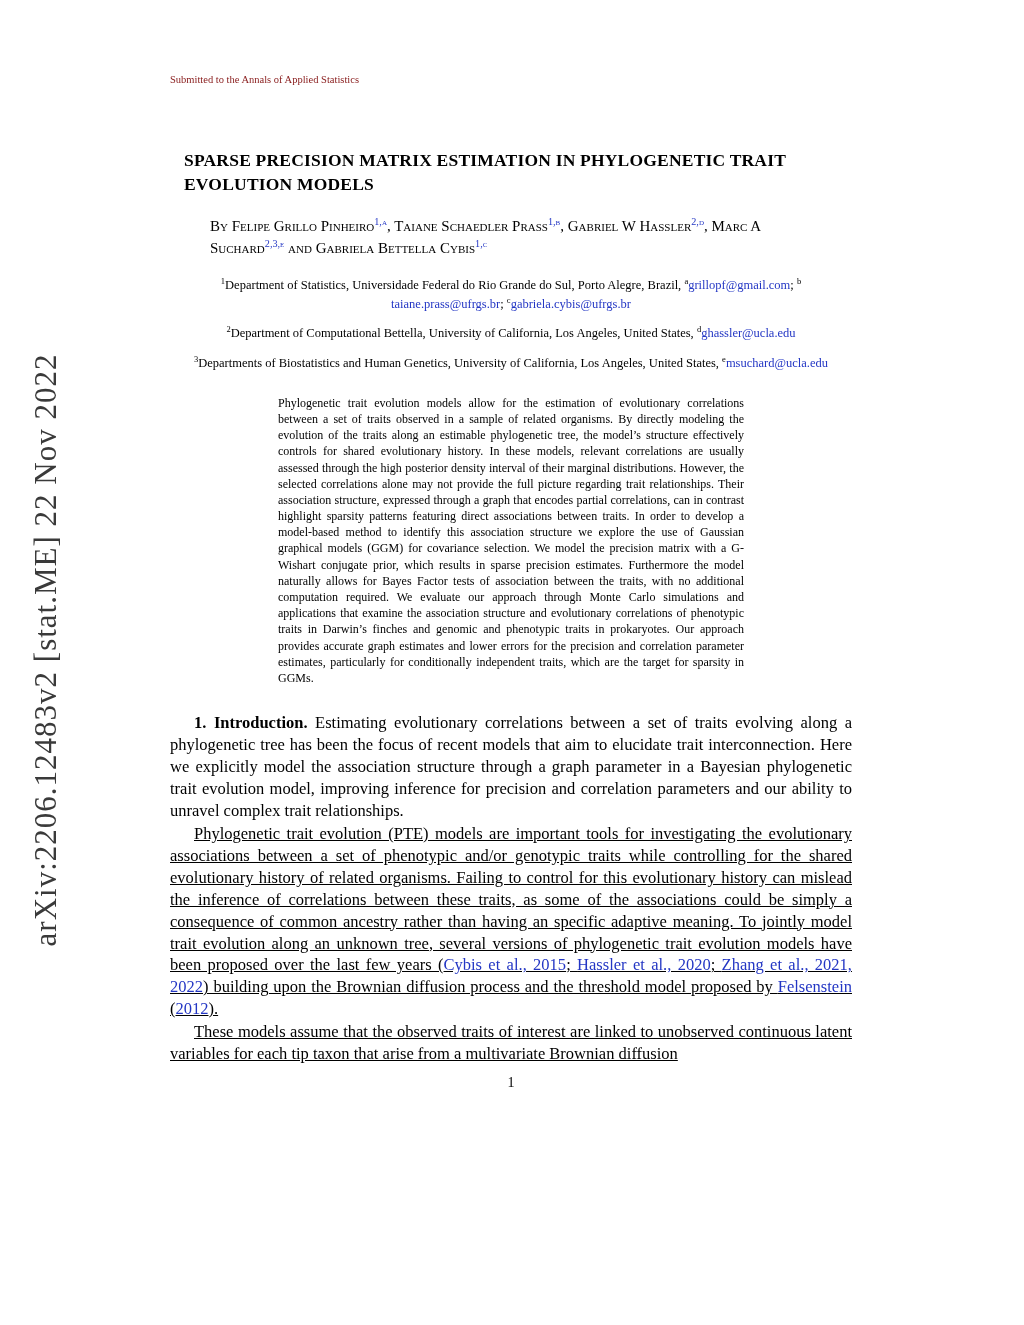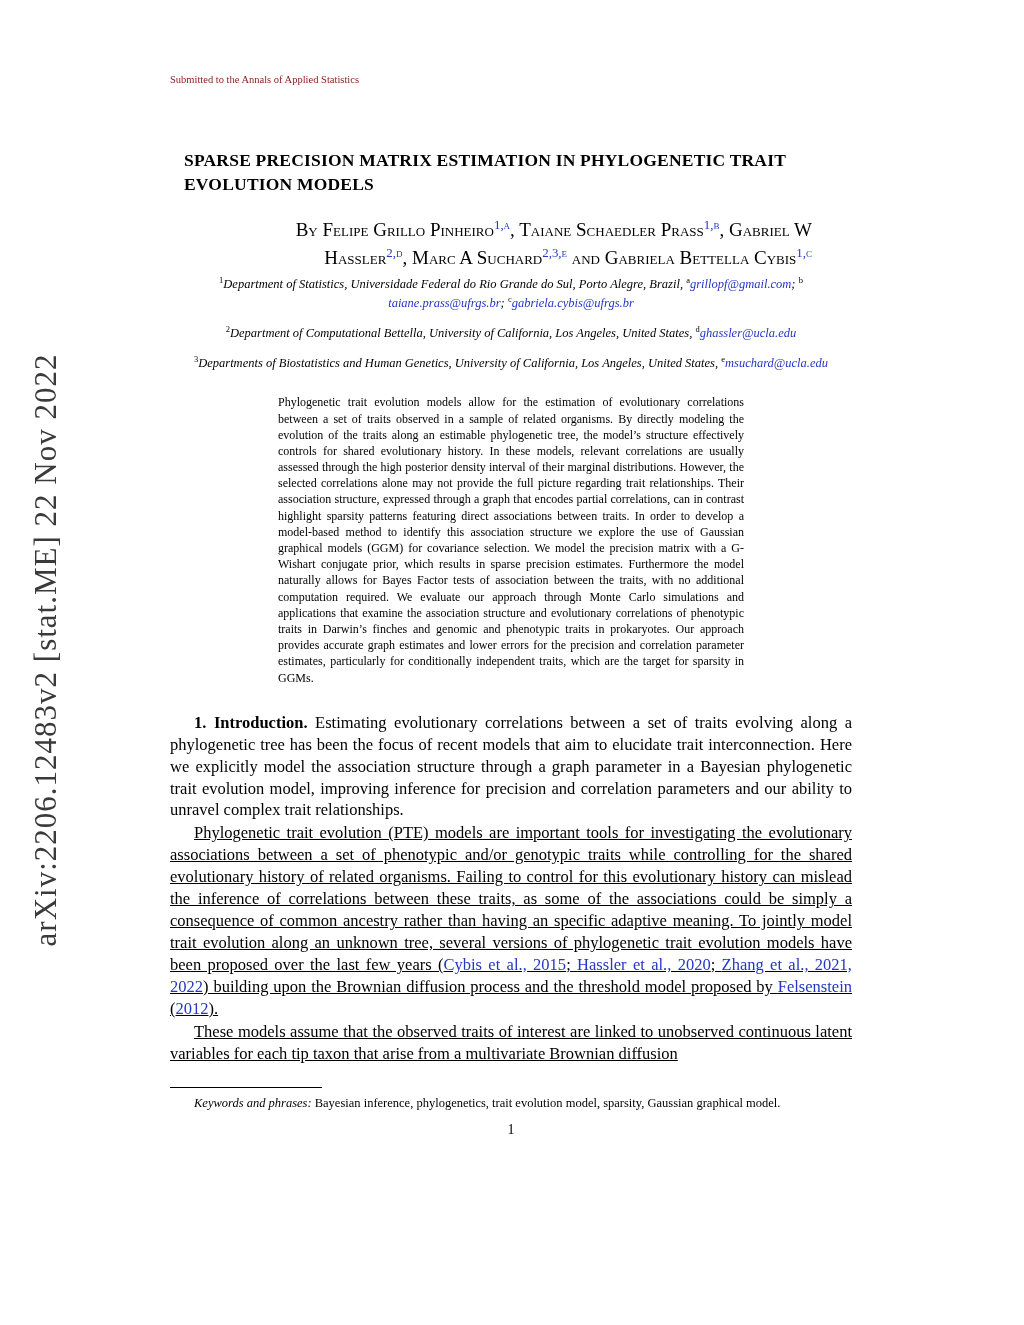--- a/index.html
+++ b/index.html
@@ -33,26 +33,26 @@
   }
   .paper-title {
     font-weight:bold;
     font-size:17.5px;
     letter-spacing:0.2px;
     line-height:1.35;
     padding:0 14px;
     margin-bottom:20px;
   }
   .author-line {
-    text-align:right;
+    text-align:left;
     font-variant:small-caps;
-    font-size:19px;
+    font-size:15px;
     line-height:1.45;
     padding:0 40px;
-    margin-bottom:4px;
+    margin-bottom:16px;
   }
   .affiliation {
     text-align:center;
     font-size:12.5px;
     line-height:1.5;
     margin-bottom:11px;
     padding:0 18px;
   }
   .abstract {
     width:466px;
@@ -84,21 +84,21 @@
     text-indent:24px;
   }
   .page-number {
     text-align:center;
     font-size:14px;
     margin-top:10px;
   }
   sup { font-size:68%; vertical-align:super; line-height:0; }
   .seg-link { color:var(--link-color,#2336c4); text-decoration:none; cursor:pointer; }
   .seg-bold { font-weight:bold; }
-  .seg-italic { font-style:italic; }
+  .seg-italic { }
 </style>
 </head>
 <body>
 
 <div class="page">
 
   <div class="watermark">arXiv:2206.12483v2  [stat.ME]  22 Nov 2022</div>
 
   <div class="column">
 
@@ -115,21 +115,17 @@
     <div class="affiliation"><span><sup>3</sup></span><span class="seg-italic">Departments of Biostatistics and Human Genetics, University of California, Los Angeles, United States, </span><span><sup>e</sup></span><a class="seg-link seg-italic">msuchard@ucla.edu</a></div>
 
     <div class="abstract">Phylogenetic trait evolution models allow for the estimation of evolutionary correlations between a set of traits observed in a sample of related organisms. By directly modeling the evolution of the traits along an estimable phylogenetic tree, the model’s structure effectively controls for shared evolutionary history. In these models, relevant correlations are usually assessed through the high posterior density interval of their marginal distributions. However, the selected correlations alone may not provide the full picture regarding trait relationships. Their association structure, expressed through a graph that encodes partial correlations, can in contrast highlight sparsity patterns featuring direct associations between traits. In order to develop a model-based method to identify this association structure we explore the use of Gaussian graphical models (GGM) for covariance selection. We model the precision matrix with a G-Wishart conjugate prior, which results in sparse precision estimates. Furthermore the model naturally allows for Bayes Factor tests of association between the traits, with no additional computation required. We evaluate our approach through Monte Carlo simulations and applications that examine the association structure and evolutionary correlations of phenotypic traits in Darwin’s finches and genomic and phenotypic traits in prokaryotes. Our approach provides accurate graph estimates and lower errors for the precision and correlation parameter estimates, particularly for conditionally independent traits, which are the target for sparsity in GGMs.</div>
 
     <div class="intro">
       <p class="para"><span class="seg-bold">1. Introduction.</span><span>   Estimating evolutionary correlations between a set of traits evolving along a phylogenetic tree has been the focus of recent models that aim to elucidate trait interconnection. Here we explicitly model the association structure through a graph parameter in a Bayesian phylogenetic trait evolution model, improving inference for precision and correlation parameters and our ability to unravel complex trait relationships.</span></p>
       <p class="para"><span>Phylogenetic trait evolution (PTE) models are important tools for investigating the evolutionary associations between a set of phenotypic and/or genotypic traits while controlling for the shared evolutionary history of related organisms. Failing to control for this evolutionary history can mislead the inference of correlations between these traits, as some of the associations could be simply a consequence of common ancestry rather than having an specific adaptive meaning. To jointly model trait evolution along an unknown tree, several versions of phylogenetic trait evolution models have been proposed over the last few years (</span><a class="seg-link">Cybis et al., 2015</a><span>; </span><a class="seg-link">Hassler et al., 2020</a><span>; </span><a class="seg-link">Zhang et al., 2021, 2022</a><span>) building upon the Brownian diffusion process and the threshold model proposed by </span><a class="seg-link">Felsenstein</a><span> (</span><a class="seg-link">2012</a><span>).</span></p>
       <p class="para"><span>These models assume that the observed traits of interest are linked to unobserved continuous latent variables for each tip taxon that arise from a multivariate Brownian diffusion</span></p>
     </div>
 
-    <div class="footnote">
-      <div class="footnote-rule"></div>
-      <div class="keywords"><span class="seg-italic">Keywords and phrases: </span><span>Bayesian inference, phylogenetics, trait evolution model, sparsity, Gaussian graphical model.</span></div>
-    </div>
 
     <div class="page-number">1</div>
 
   </div>
 </div>
 
 </body></html>

